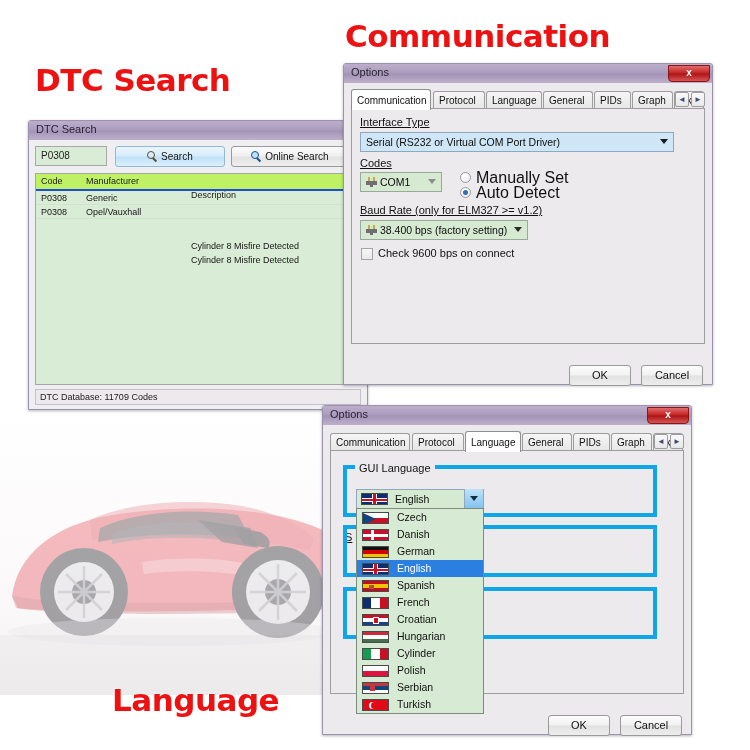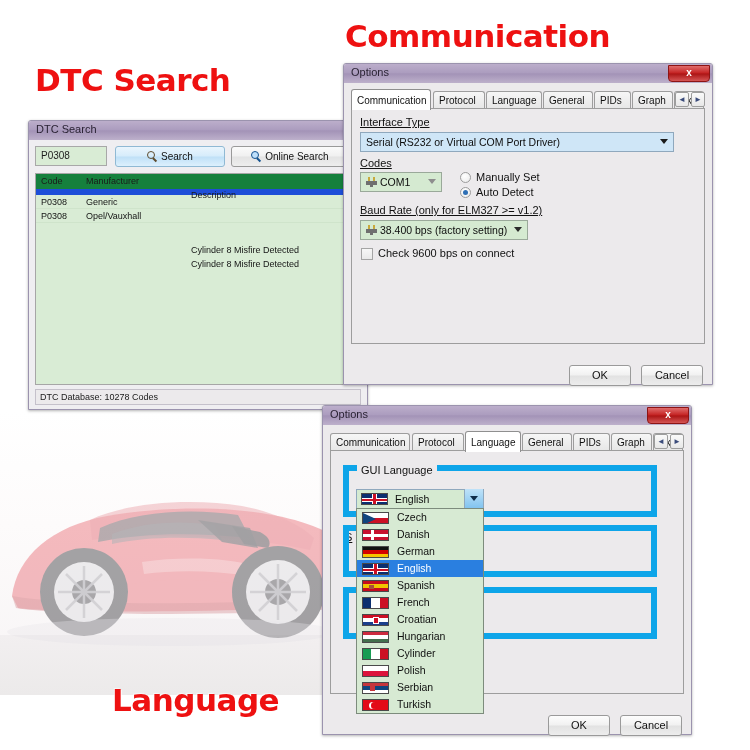--- a/index.html
+++ b/index.html
@@ -78,21 +78,21 @@
   .btn-search{left:80px;top:0;width:110px;
     background:linear-gradient(180deg,#eaf5fd 0%,#d6ecfb 48%,#bfe0f7 52%,#dcf0fd 100%);
     border-color:#8fb9d4;}
   .btn-online{left:196px;top:0;width:118px;}
 
   .grid{
     position:absolute;left:6px;top:33px;right:6px;bottom:24px;
     border:1px solid #a6a6a6;background:#d9ecd5;box-sizing:border-box;
   }
   .grid-head{
-    height:15px;background:#15803d;border-bottom:6px solid #1d4ed8;position:relative;
+    height:15px;background:#bef264;border-bottom:2px solid #1d4ed8;position:relative;
   }
   .grid-head span{position:absolute;top:2px;font-size:9px;color:#1a1a1a;}
   .gh-code{left:5px;}.gh-man{left:50px;}.gh-desc{left:155px;margin-top:14px;}
   .grow{height:13px;position:relative;border-bottom:1px solid #cfe4cb;}
   .grow span{position:absolute;top:2px;font-size:9px;color:#151515;}
   .gc-code{left:5px;}.gc-man{left:50px;}.gc-desc{left:155px;margin-top:48px;}
 
   .statusbar{
     position:absolute;left:6px;right:6px;bottom:4px;height:16px;
     background:#eceaec;border:1px solid #c5c1cb;box-sizing:border-box;
@@ -132,21 +132,21 @@
     font-size:10.5px;color:#0d0d0d;padding:3px 0 0 5px;
   }
   .combo .arrow{
     position:absolute;right:5px;top:6px;width:0;height:0;
     border-left:4px solid transparent;border-right:4px solid transparent;
     border-top:5px solid #1b1b1b;
   }
   .combo.green{background:#d5ead1;border-color:#9aa99a;}
   .combo.grayarrow{background:linear-gradient(180deg,#f4f4f4,#e3e3e3);border-color:#adadad;}
 
-  .radio{position:absolute;font-size:11px;color:#111;padding-left:16px;line-height:13px;white-space:nowrap;}
+  .radio{position:absolute;font-size:16px;color:#111;padding-left:16px;line-height:13px;white-space:nowrap;}
   .radio:before{
     content:"";position:absolute;left:0;top:1px;width:11px;height:11px;border-radius:50%;
     border:1px solid #9c9c9c;background:radial-gradient(circle at 40% 35%,#ffffff,#e9e9e9);
     box-sizing:border-box;
   }
   .radio.on:after{
     content:"";position:absolute;left:3px;top:4px;width:5px;height:5px;border-radius:50%;
     background:#2f6fb5;
   }
   .chk{position:absolute;font-size:11px;color:#111;padding-left:17px;line-height:13px;white-space:nowrap;}
@@ -158,21 +158,21 @@
   .dlgbtn{
     position:absolute;width:62px;height:21px;box-sizing:border-box;
     border:1px solid #9a9a9a;border-radius:3px;
     background:linear-gradient(180deg,#fdfdfd 0%,#f1f1f1 48%,#e2e2e2 52%,#ededed 100%);
     font-size:11px;color:#111;text-align:center;line-height:19px;
   }
 
   
   .groupbox{
     position:absolute;box-sizing:border-box;
-    border:6px solid #0ea5e9;background:transparent;padding-left:24px;
+    border:4px solid #0ea5e9;background:transparent;padding-left:24px;
   }
   .groupbox > .gb-title{
     position:absolute;left:8px;top:-7px;background:#eceaec;padding:0 4px;
     font-size:11px;color:#111;
   }
 
   
   .droplist{
     position:absolute;box-sizing:border-box;z-index:40;
     border:1px solid #7d8c7d;background:#d7ead3;
@@ -275,21 +275,21 @@
           <span class="gc-desc">Cylinder 8 Misfire Detected</span>
         </div>
         <div class="grow">
           <span class="gc-code">P0308</span>
           <span class="gc-man">Opel/Vauxhall</span>
           <span class="gc-desc">Cylinder 8 Misfire Detected</span>
         </div>
       </div>
 
       <div class="statusbar">
-        <span>DTC Database: 10278 Codes</span>
+        <span>DTC Database: 11709 Codes</span>
       </div>
     </div>
   </div>
 
   <div class="win win-frame opt" id="opt1">
     <div class="titlebar">
       <div class="tb-text">Options</div>
       <div class="closebtn">x</div>
     </div>
     <div class="opt-body">

